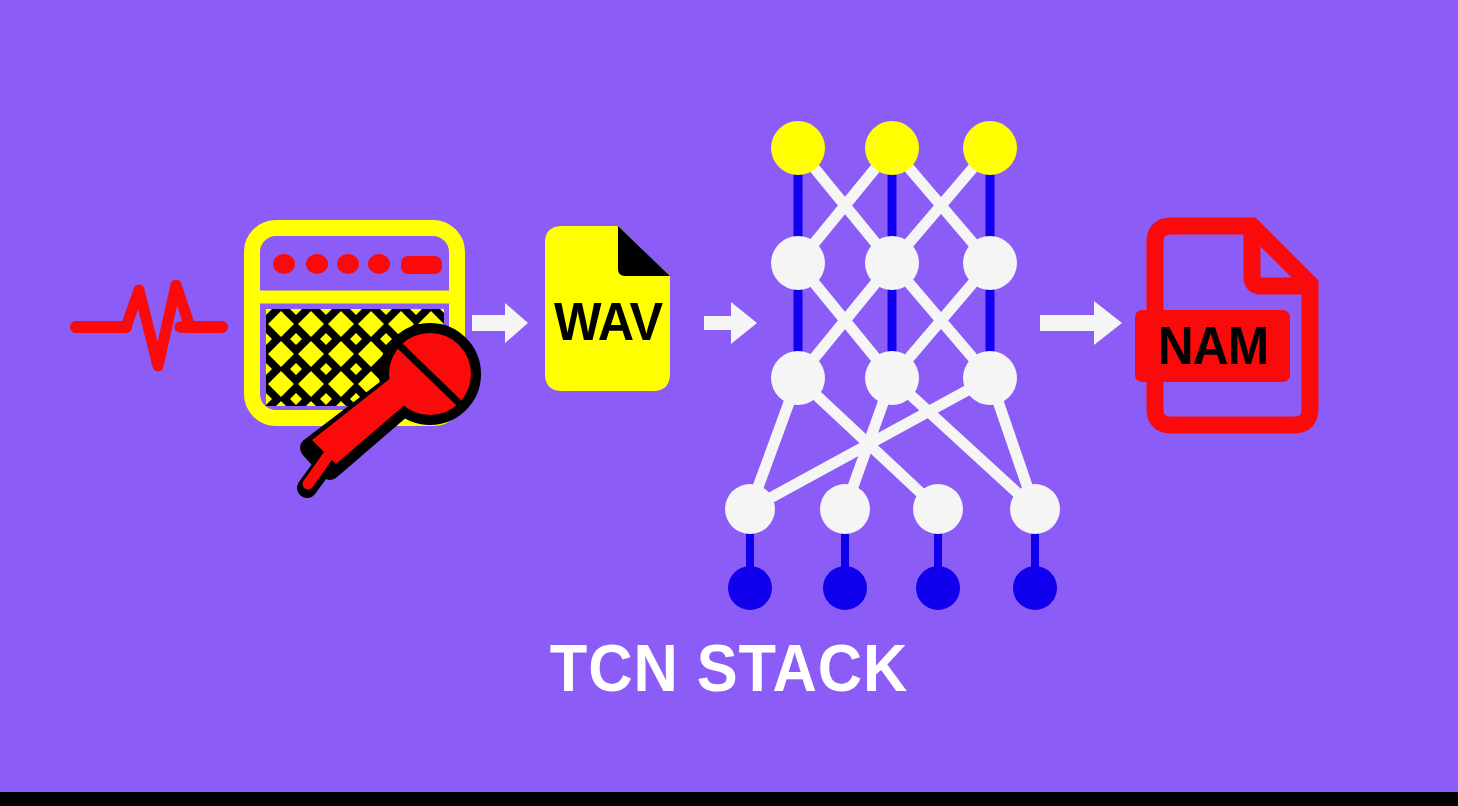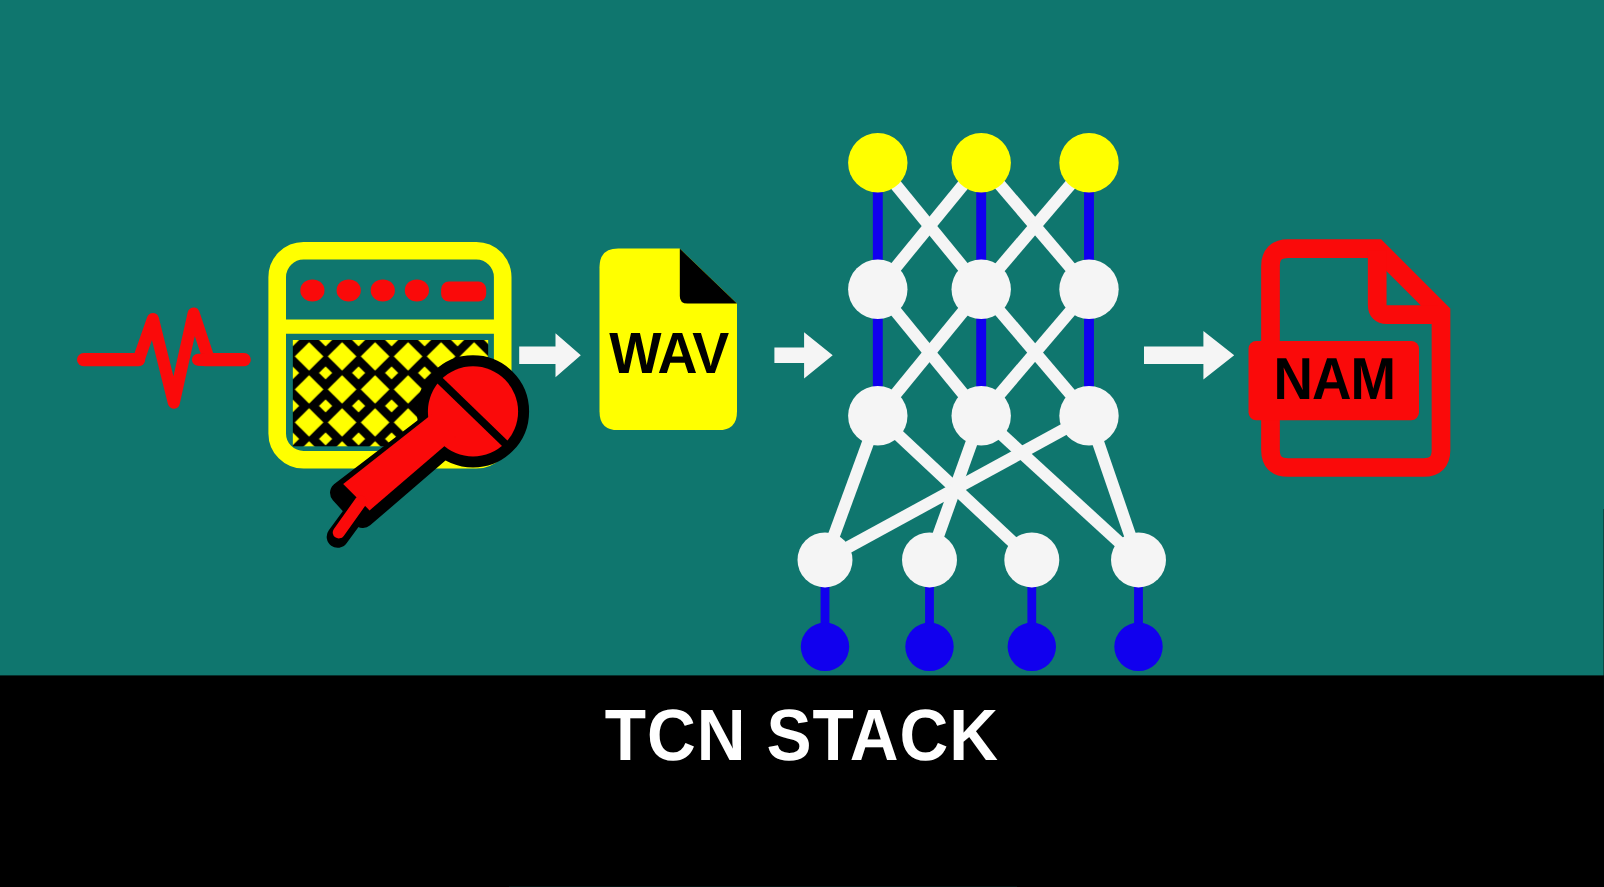--- a/index.html
+++ b/index.html
@@ -10,22 +10,22 @@
   }
   body {
     width: 1458px;
     height: 806px;
     overflow: hidden;
     font-family: "Liberation Sans", sans-serif;
   }
   #stage {
     position: relative;
     width: 1458px;
-    height: 614px;
-    background: #0f766e;
+    height: 792px;
+    background: #8b5cf6;
   }
   .label-tcn {
     position: absolute;
     left: 0;
     top: 632px;
     width: 1458px;
     text-align: center;
     color: #ffffff;
     font-family: "Liberation Sans", sans-serif;
     font-weight: bold;

